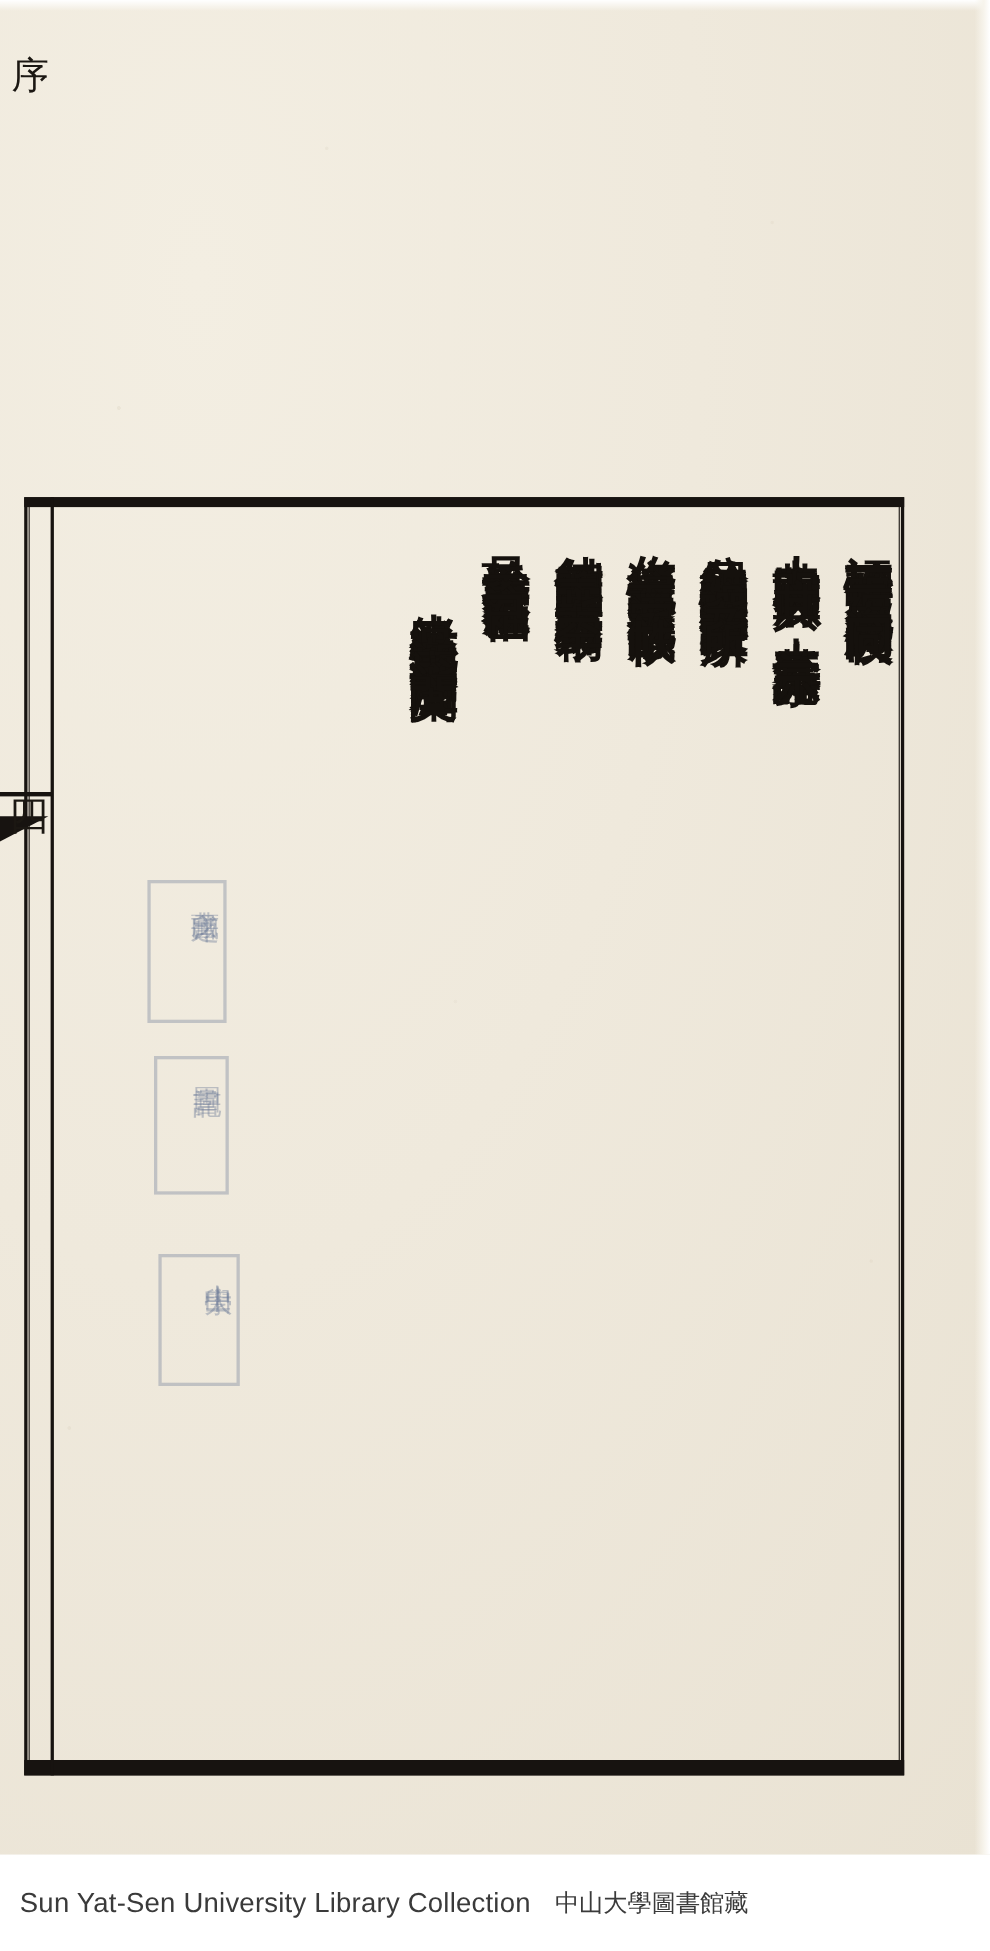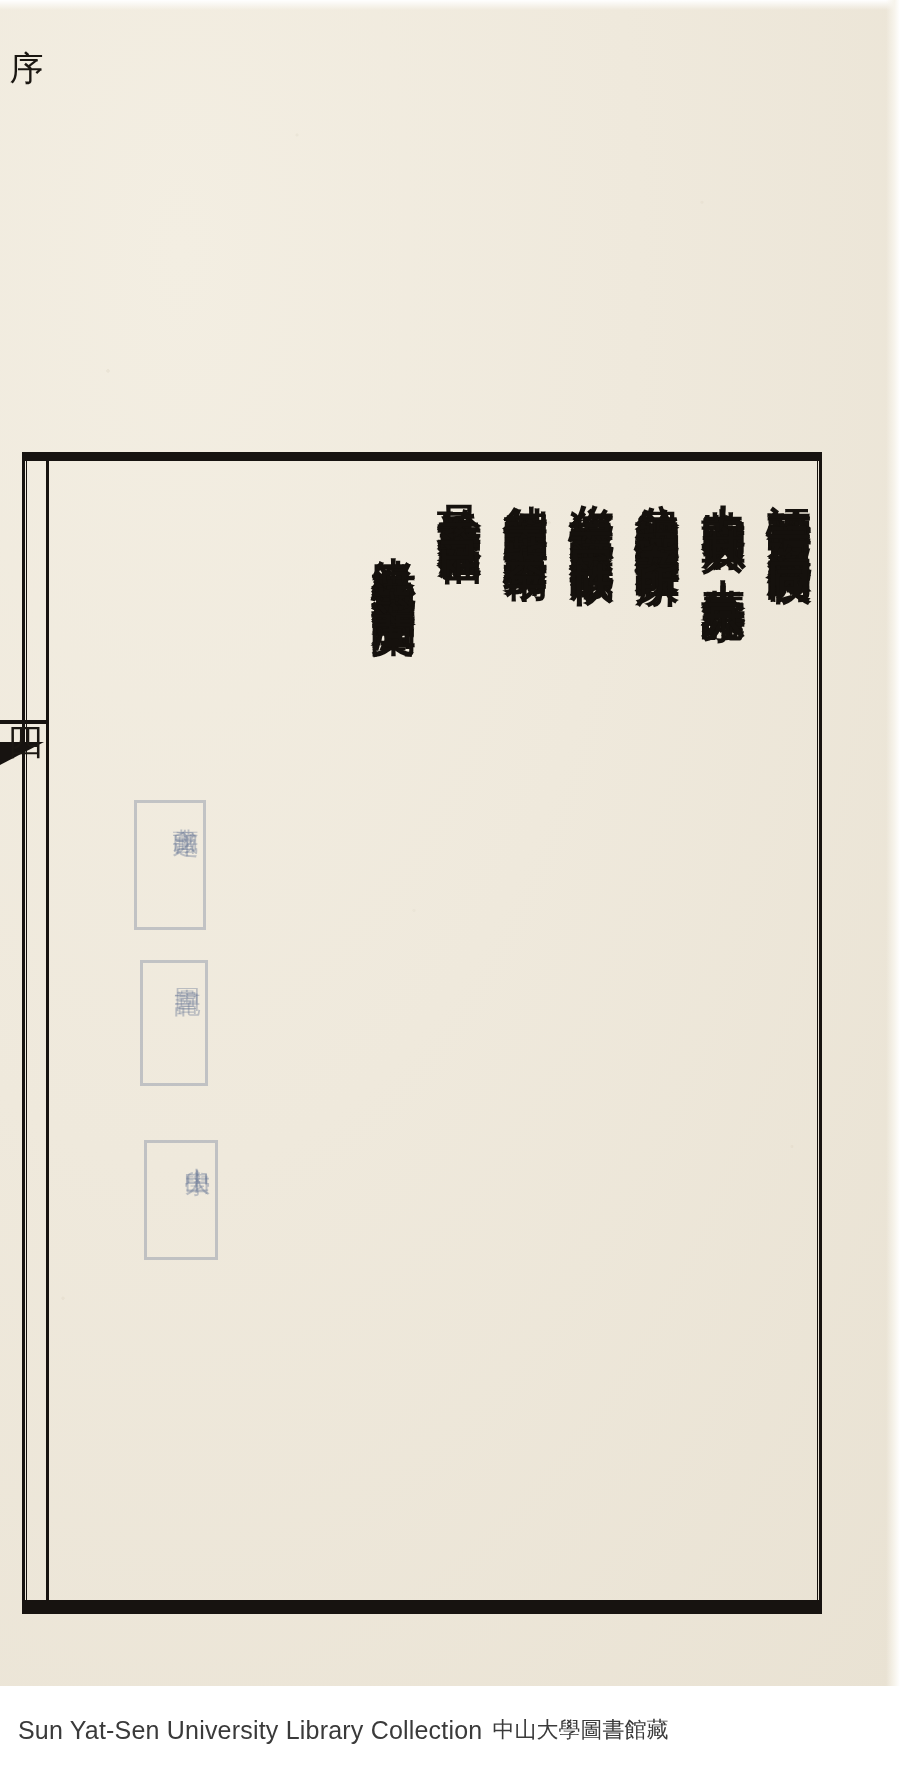--- a/index.html
+++ b/index.html
@@ -208,21 +208,21 @@
   .caption-en {
     font-family: "Liberation Sans", sans-serif;
     font-size: 25px;
     color: #3a3a3a;
     letter-spacing: 0.2px;
   }
   .caption-zh {
     font-family: "DejaVu Sans", sans-serif;
     font-size: 22px;
     color: #3a3a3a;
-    margin-left: 10px;
+    margin-left: 22px;
   }
 </style>
 </head>
 <body>
 
 <div id="page">
 
   <div class="paper"></div>
   <div class="paper-grain"></div>
   <div class="scan-top-edge"></div>

